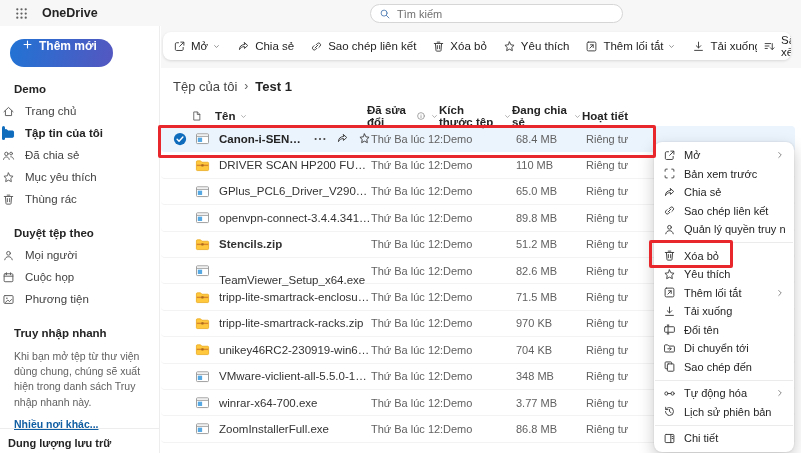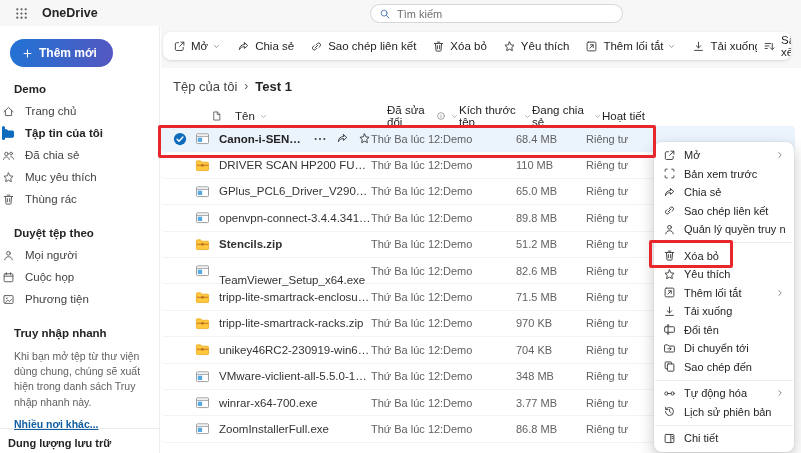--- a/index.html
+++ b/index.html
@@ -12,21 +12,21 @@
   .topbar-left { position:absolute; left:12px; top:0; height:26px; display:flex; align-items:center; gap:12px; }
   .applauncher { width:18px; height:18px; display:flex; align-items:center; justify-content:center; color:#616161; cursor:pointer; }
   .app-title { font-size:12.5px; font-weight:bold; color:#242424; }
   .searchbox { position:absolute; left:370px; top:4px; width:253px; height:19px; background:#fff; border:1px solid #d6d6d6; border-radius:10px; display:flex; align-items:center; padding:0 8px; gap:6px; }
   .searchbox .sic { color:#4f7db3; display:flex; }
   .searchbox input { border:none; outline:none; background:transparent; font-size:11px; color:#242424; width:100%; font-family:inherit; }
   .searchbox input::placeholder { color:#707070; }
 
   
   .sidebar { position:absolute; left:0; top:26px; width:160px; height:427px; background:#fff; border-right:1px solid #ededed; overflow:hidden; }
-  .new-btn { margin:13px 0 0 10px; height:28px; padding:0 16px 0 12px; border:none; border-radius:14px; background:linear-gradient(100deg,#2173d4 0%,#5457c0 100%); color:#fff; font-size:12px; font-weight:bold; display:inline-flex; align-items:center; gap:6px; cursor:pointer; font-family:inherit; }
+  .new-btn { margin:13px 0 0 10px; height:28px; padding:0 16px 0 12px; border:none; border-radius:14px; background:linear-gradient(100deg,#2173d4 0%,#5457c0 100%); color:#fff; font-size:12px; font-weight:bold; display:inline-flex; align-items:flex-start; gap:6px; cursor:pointer; font-family:inherit; }
   .sb-section { font-size:11.5px; font-weight:bold; color:#242424; padding:16px 0 6px 14px; }
   .sb-item { display:flex; align-items:center; gap:10px; height:20px; padding-left:2px; font-size:11.5px; color:#424242; cursor:pointer; position:relative; margin-bottom:2px; }
   .sb-item .ic { display:flex; color:#5f5f5f; }
   .sb-item.active { font-weight:bold; color:#242424; }
   .sb-item.active .ic { color:#0f6cbd; }
   .sb-item.active::before { content:""; position:absolute; left:2px; top:3px; width:3px; height:14px; border-radius:2px; background:#0f6cbd; }
   .qa-text { font-size:10.5px; color:#616161; line-height:1.45; padding:4px 14px 0 14px; }
   .qa-link { display:inline-block; margin:8px 0 0 14px; font-size:10.5px; font-weight:bold; color:#115ea3; text-decoration:underline; cursor:pointer; }
   .storage { position:absolute; left:0; bottom:-6px; width:160px; border-top:1px solid #ededed; padding:8px 0 10px 8px; font-size:11px; font-weight:bold; color:#242424; }
 
@@ -40,21 +40,21 @@
   .tb-sort { position:absolute; right:0; top:0; height:28px; display:flex; align-items:center; gap:5px; padding-left:6px; width:34px; overflow:hidden; font-size:11.5px; color:#242424; cursor:pointer; background:#fff; }
   .tb-sort .ic { display:flex; color:#424242; flex:none; }
 
   .breadcrumb { height:36px; display:flex; align-items:center; gap:7px; padding-left:12px; font-size:13px; background:#fff; }
   .bc-parent { color:#424242; cursor:pointer; }
   .bc-sep { color:#616161; font-size:12px; }
   .bc-current { font-weight:bold; color:#242424; }
 
   
   .grid-cols { display:grid; grid-template-columns:30px 24px 152px 72px 73px 70px 72px 1fr; align-items:center; }
-  .thead { height:22px; font-size:11.5px; font-weight:normal; color:#242424; padding-left:20px; padding-right:6px; }
+  .thead { height:22px; font-size:11.5px; font-weight:bold; color:#242424; padding-left:0; padding-right:6px; }
   .th { display:flex; align-items:center; gap:4px; cursor:pointer; }
   .th .chev, .thead .chev { color:#8a8a8a; display:flex; }
   .th .info { color:#8a8a8a; display:flex; }
   .th-icon { color:#616161; display:flex; justify-content:flex-start; cursor:pointer; }
   .rows { padding-right:6px; }
   .trow { height:26.4px; padding-left:4px; border-radius:4px; cursor:pointer; border-bottom:1px solid #f3f3f3; }
   .trow.sel { background:#ebf3fc; border-bottom-color:transparent; }
   .trow .c-check { display:flex; justify-content:center; }
   .trow .c-ficon { display:flex; }
   .trow .c-name { font-size:11.5px; color:#333; white-space:nowrap; overflow:hidden; display:flex; align-items:center; gap:9px; }

